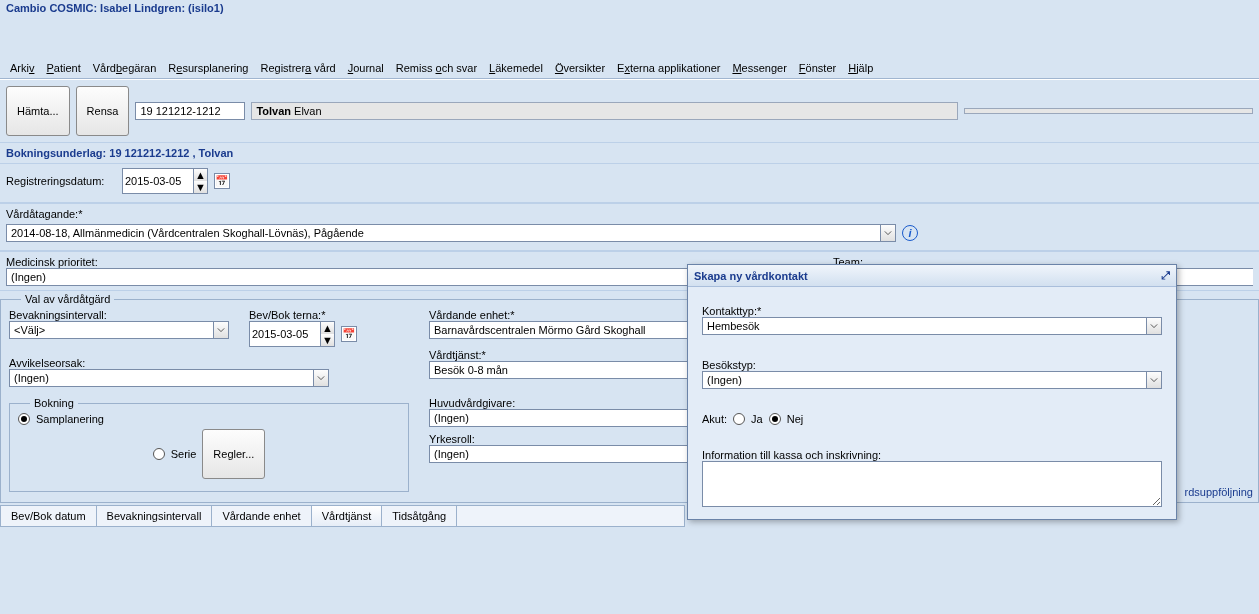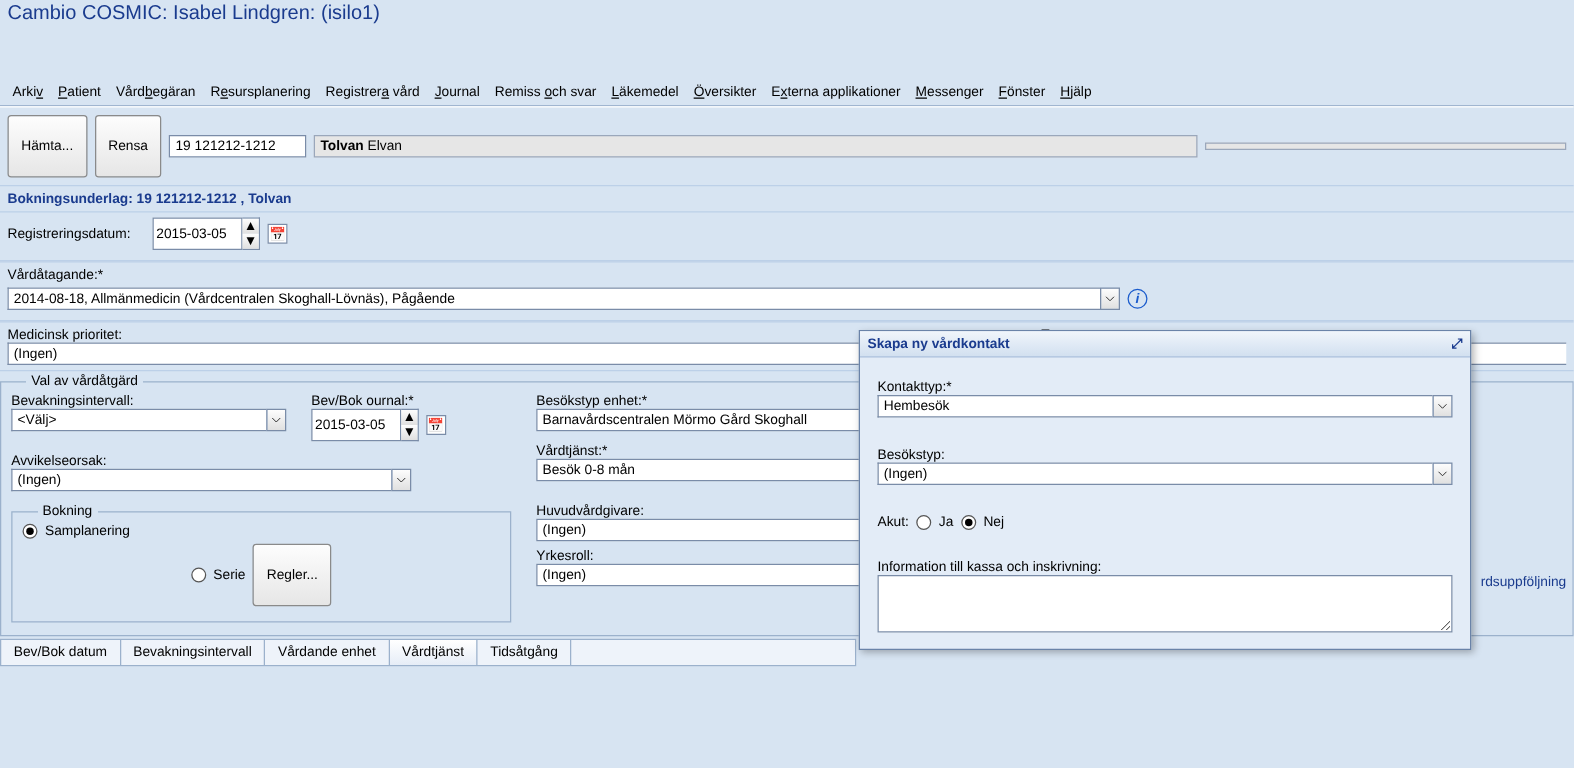--- a/index.html
+++ b/index.html
@@ -1,17 +1,17 @@
 <!DOCTYPE html>
 <html><head>
 <meta charset="utf-8">
 <style>
   * { box-sizing: border-box; font-family: Tahoma, Arial, sans-serif; font-size: 11px; }
   body { margin: 0; background: #d7e4f2; color: #000; overflow: hidden; width: 1259px; height: 614px; }
-  .title-bar { color: #1a3b8e; font-weight: normal; padding: 2px 6px; font-size: 16px; }
+  .title-bar { color: #1a3b8e; font-weight: bold; padding: 2px 6px; font-size: 11px; }
   .menubar { display: flex; gap: 12px; padding: 2px 10px 4px 10px; border-bottom: 1px solid #a0b5d0; }
   .menubar span { cursor: default; margin-top: 44px; }
   .menubar span u { text-decoration: underline; }
   .toolbar { display: flex; align-items: center; gap: 6px; padding: 6px; border-top: 1px solid #fff; }
   .btn { background: linear-gradient(#fdfdfd,#e6e6e6); border: 1px solid #8a8a8a; border-radius: 3px; padding: 18px 10px; cursor: default; }
   .fld { background: #fff; border: 1px solid #7a8ca8; padding: 2px 4px; }
   .readonly { background: #e6e6e6; border: 1px solid #9aa7bb; padding: 2px 4px; flex: 1; }
   .section-title { color: #1a3b8e; font-weight: bold; padding: 4px 6px; border-top: 1px solid #bcd0e8; }
   .panel { padding: 4px 6px; border-top: 1px solid #bcd0e8; border-bottom: 1px solid #bcd0e8; }
   .row { display: flex; align-items: center; gap: 6px; margin-bottom: 4px; }
@@ -34,21 +34,21 @@
   .tab.active { background:linear-gradient(#fff,#e6edf7); }
   .popup { position:absolute; right:82px; top:264px; width:490px; background:#e3ecf7; border:1px solid #6a83a8; box-shadow:2px 2px 6px rgba(0,0,0,.3); }
   .popup-head { display:flex; align-items:center; justify-content:space-between; padding:4px 6px; color:#1a3b8e; font-weight:bold; background:linear-gradient(#f0f5fb,#d2e0f0); border-bottom:1px solid #a9bedb; }
   .popup-body { padding:10px 14px; }
   .popup-body .combo { width:100%; }
   .radioset { display:flex; align-items:center; gap:6px; }
   .radio-dot { width:12px; height:12px; border:1px solid #555; border-radius:50%; background:#fff; display:inline-flex; align-items:center; justify-content:center; }
   .radio-dot.sel::after { content:""; width:6px; height:6px; border-radius:50%; background:#000; }
   .txtarea { width:100%; height:46px; border:1px solid #7a8ca8; background:#fff; }
   .info-ic { width:16px; height:16px; border-radius:50%; border:1px solid #1a5bcc; color:#1a5bcc; font-weight:bold; display:inline-flex; align-items:center; justify-content:center; font-style:italic; }
-  .right-strip { position:absolute; right:0; top:456px; color:#1a3b8e; padding:4px 6px; }
+  .right-strip { position:absolute; right:0; top:482px; color:#1a3b8e; padding:4px 6px; }
 </style>
 </head>
 <body>
 
 <div class="title-bar">Cambio COSMIC: Isabel Lindgren: (isilo1)</div>
 
 <div class="menubar">
   <span>Arki<u>v</u></span>
   <span><u>P</u>atient</span>
   <span>Vård<u>b</u>egäran</span>
@@ -137,21 +137,21 @@
           <div class="combo">
             <input value="&lt;Välj&gt;" style="">
             <span class="arrow">
                 <svg viewBox="0 0 10 10">
                   <path d="M1 3l4 4 4-4" stroke="#333" fill="none"></path>
                 </svg>
               </span>
           </div>
         </div>
         <div class="col" style="max-width:160px">
-          <div>Bev/Bok ournal:*</div>
+          <div>Bev/Bok terna:*</div>
           <div class="row">
             <span class="date-spin">
               <input value="2015-03-05" style="">
               <span class="spin">
                   <div>▲</div>
                   <div>▼</div>
                 </span>
             </span>
             <span class="cal-ic">📅</span>
           </div>
@@ -177,21 +177,21 @@
           <span class="radioset">
             <span class="radio-dot"></span>
             <span>Serie</span>
           </span>
           <button class="btn">Regler...</button>
         </div>
       </fieldset>
     </div>
 
     <div class="col" style="max-width:280px">
-      <div>Besökstyp enhet:*</div>
+      <div>Vårdande enhet:*</div>
       <input class="fld" style="width: 100%;" value="Barnavårdscentralen Mörmo Gård Skoghall">
       <div style="margin-top:10px">Vårdtjänst:*</div>
       <input class="fld" style="width: 100%;" value="Besök 0-8 mån">
       <div style="margin-top:18px">Huvudvårdgivare:</div>
       <input class="fld" style="width: 100%;" value="(Ingen)">
       <div style="margin-top:6px">Yrkesroll:</div>
       <input class="fld" style="width: 100%;" value="(Ingen)">
     </div>
     <div class="col"></div>
   </div>

